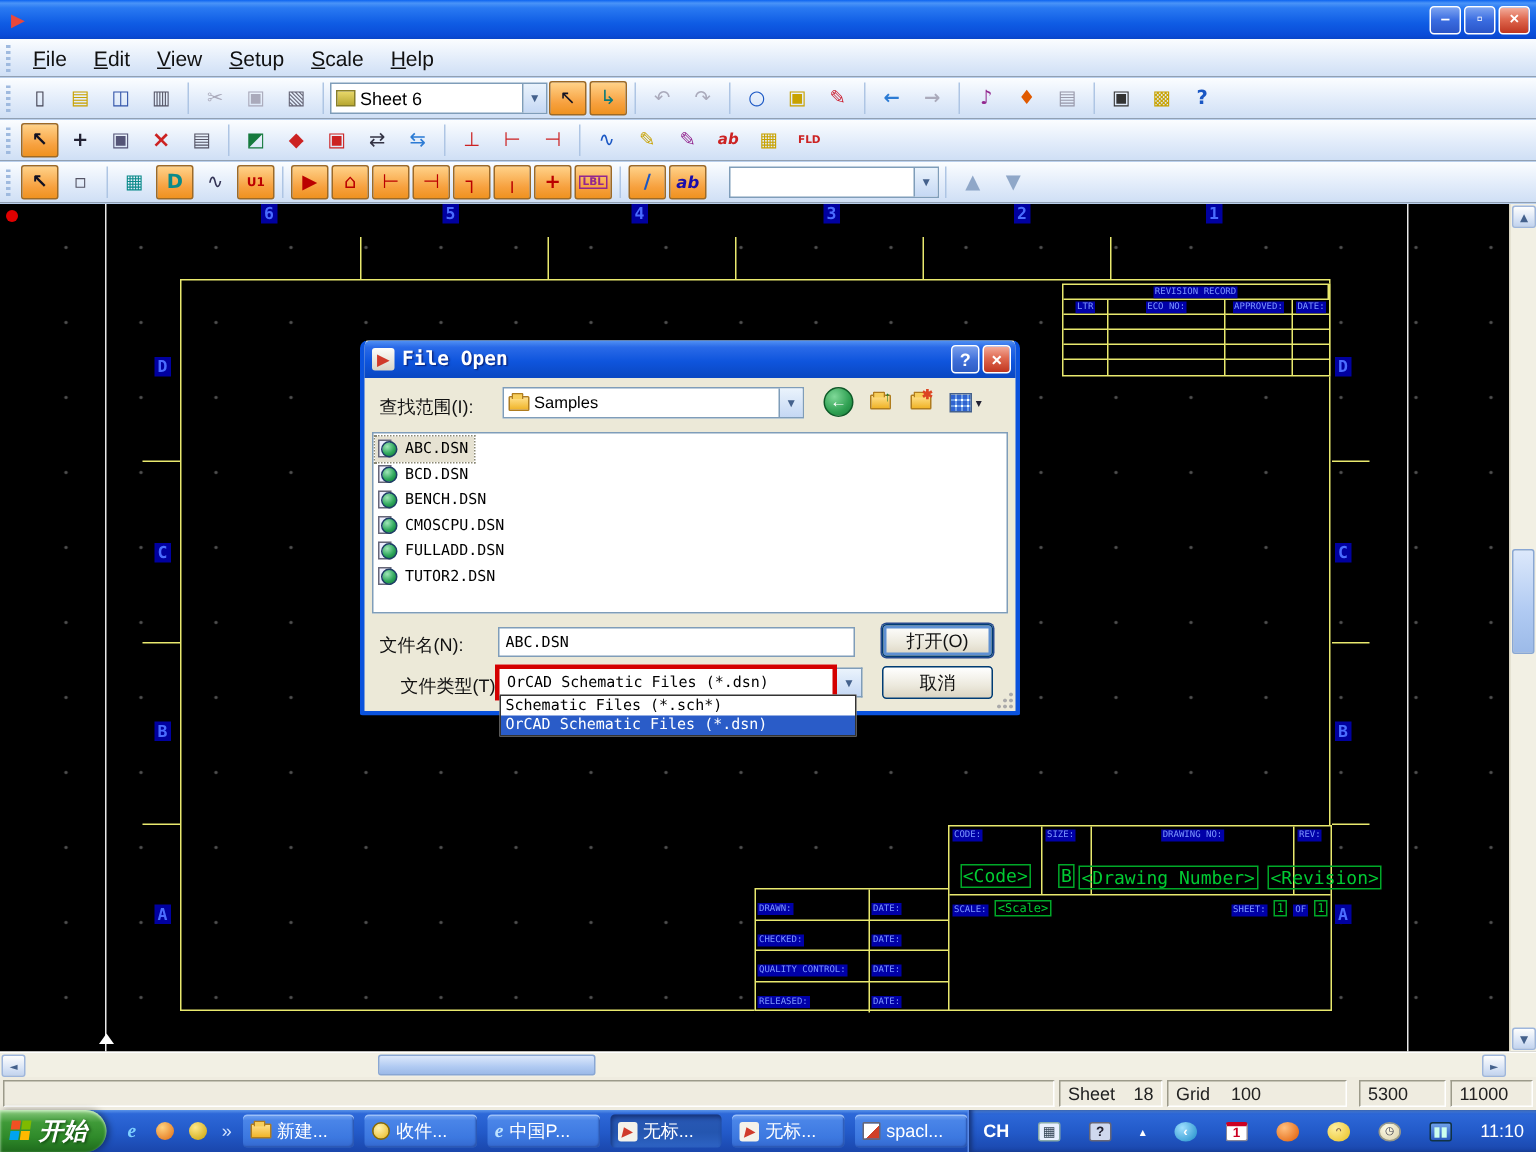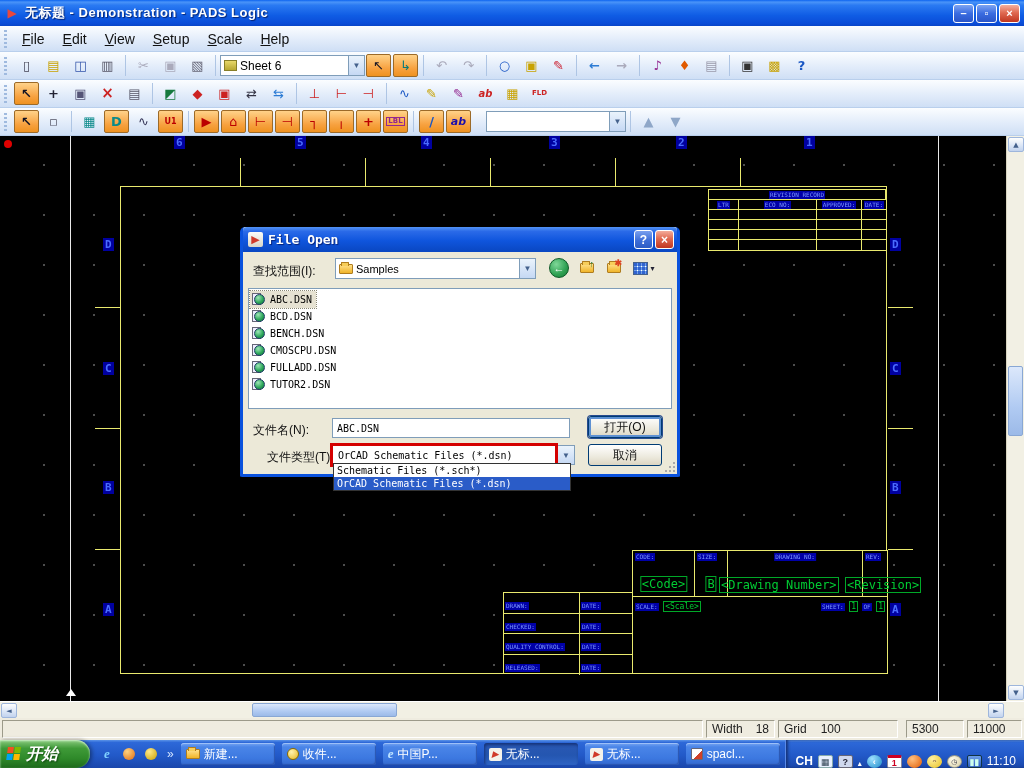--- a/index.html
+++ b/index.html
@@ -92,21 +92,21 @@
 .winflag i{display:block}
 .ql{display:flex;align-items:center;gap:6px;margin-left:9px}
 .qlico{width:16px;height:16px;display:flex;align-items:center;justify-content:center;font-size:13px}
 .chev{color:#d6e6ff;font-size:12px;margin-left:2px}
 .taskbtn{width:94px;height:22px;border-radius:3px;margin-left:7px;display:flex;align-items:center;gap:4px;padding:0 5px;color:#fff;font-size:12px;
  background:linear-gradient(180deg,#76a5f2 0%,#4a85e8 18%,#3c78e0 70%,#3468ce 100%);box-shadow:inset 0 1px 0 #9cc0f8,inset -1px -1px 1px #2b56b0}
 .taskbtn.active{background:linear-gradient(180deg,#2a58b4 0%,#2456b0 55%,#2e63c4 100%);box-shadow:inset 1px 2px 3px #16347a}
 .taskbtn .lbl{white-space:nowrap;overflow:hidden;text-overflow:ellipsis}
 .minifolder{width:14px;height:10px;background:linear-gradient(#ffe08a,#f0b429);border:1px solid #b07d1e;border-radius:1px;position:relative;flex:none}
 .minifolder::before{content:"";position:absolute;top:-3px;left:1px;width:6px;height:3px;background:#f7ce5b;border:1px solid #b07d1e;border-bottom:none;border-radius:1px 1px 0 0}
-#tray{margin-left:auto;height:100%;display:flex;align-items:flex-end;gap:5px;padding:0 8px 0 10px;border-left:1px solid #5a8ae8;box-shadow:inset 2px 0 3px #16347a;color:#fff;font-size:12px}
+#tray{margin-left:auto;height:100%;display:flex;align-items:center;gap:19px;padding:0 8px 0 10px;border-left:1px solid #5a8ae8;box-shadow:inset 2px 0 3px #16347a;color:#fff;font-size:12px}
 .tico{width:15px;height:13px;display:flex;align-items:center;justify-content:center;font-size:9px;border-radius:2px}
 
 
 #dialog{position:absolute;left:240px;top:227px;width:440px;z-index:50;border:3px solid #0a52dd;border-top:none;border-radius:5px 5px 2px 2px;box-shadow:3px 4px 10px rgba(0,0,0,.5);background:#ece9d8}
 #dlgtitle{height:25px;border-radius:4px 4px 0 0;display:flex;align-items:center;padding:0 3px 0 5px;
  background:linear-gradient(180deg,#5292f4 0%,#2a6ae8 18%,#0f55dd 55%,#0a48c4 95%)}
 #dlgtitle .dico{width:15px;height:15px;font-size:11px;color:#d03a2a;display:flex;align-items:center;justify-content:center;background:linear-gradient(#fdfdfa,#d8d5c8);border-radius:2px}
 #dlgtitle .dttl{color:#fff;font-weight:bold;font-size:13px;margin-left:5px;text-shadow:1px 1px 1px rgba(0,0,60,.6);font-family:"DejaVu Sans Mono",monospace}
 .dbtn{width:19px;height:19px;border:1px solid #fff;border-radius:3px;color:#fff;font-weight:bold;font-size:12px;display:flex;align-items:center;justify-content:center;margin-left:2px;
  background:linear-gradient(180deg,#7aa0ee,#3e6ed8 55%,#2e5cc4)}
@@ -139,21 +139,20 @@
 #dlggrip{position:absolute;right:1px;bottom:1px;width:12px;height:12px;background:
  radial-gradient(circle at 10px 2px,#aaa 1px,transparent 1.5px),radial-gradient(circle at 10px 6px,#aaa 1px,transparent 1.5px),radial-gradient(circle at 6px 6px,#aaa 1px,transparent 1.5px),radial-gradient(circle at 10px 10px,#aaa 1px,transparent 1.5px),radial-gradient(circle at 6px 10px,#aaa 1px,transparent 1.5px),radial-gradient(circle at 2px 10px,#aaa 1px,transparent 1.5px)}
 </style>
 </head>
 <body>
 
 <div id="screen">
 
   <div id="titlebar">
     <span class="appico">▶</span>
-    <span class="ttl">无标题 - Demonstration - PADS Logic</span>
     <span class="winbtns">
       <span class="wbtn">–</span>
       <span class="wbtn">▫</span>
       <span class="wbtn close">×</span>
     </span>
   </div>
 
   <div id="menubar" class="lunabar">
     <span class="grip"></span>
     <span class="mitem">File</span>
@@ -500,21 +499,21 @@
 
   <div id="hscroll">
     <span class="sbtn" style="top:1px;left:1px">◄</span>
     <span class="sthumb" style="top:1px;left:252px;width:145px;height:14px"></span>
     <span class="sbtn" style="top:1px;left:988px">►</span>
   </div>
 
   <div id="statusbar">
     <span class="panel" style="width:701px"></span>
     <span class="panel" style="width:69px">
-      <span>Width</span>
+      <span>Sheet</span>
       <span style="margin-left:auto">18</span>
     </span>
     <span class="panel" style="width:120px">
       <span>Grid</span>
       <span style="margin-left:14px">100</span>
     </span>
     <span class="panel" style="width:58px;margin-left:5px">
       <span>5300</span>
     </span>
     <span class="panel" style="width:55px">

